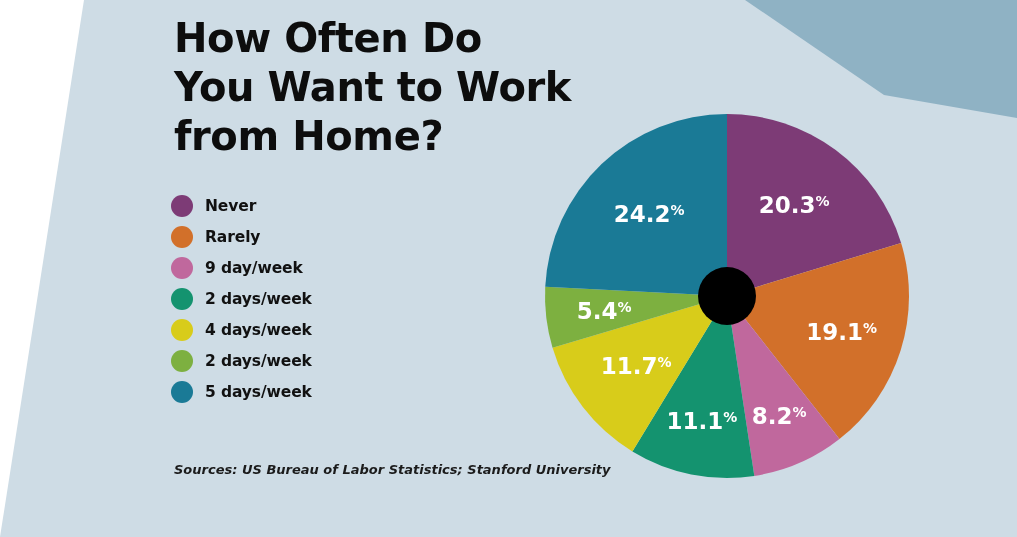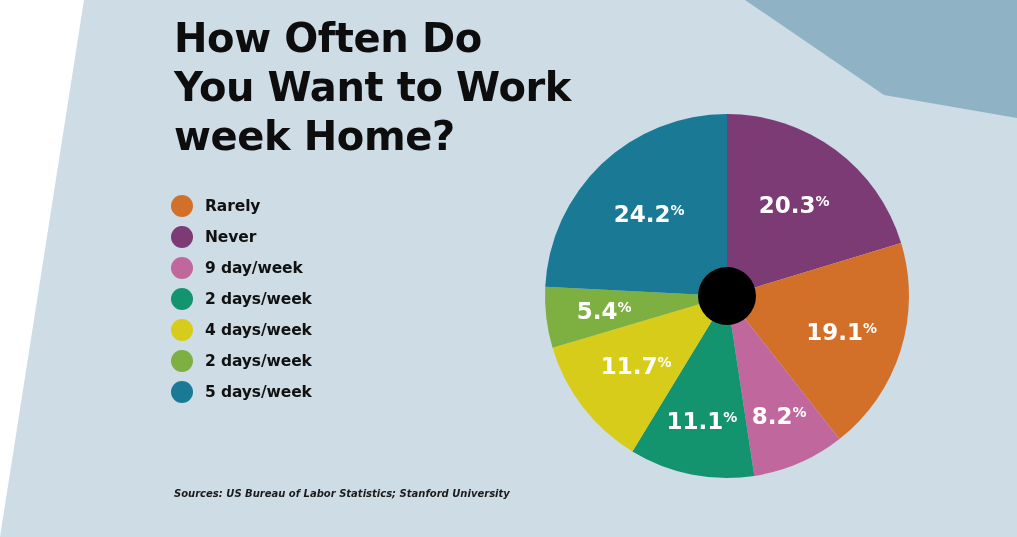--- a/index.html
+++ b/index.html
@@ -36,21 +36,21 @@
     font-family:"DejaVu Sans","Liberation Sans",sans-serif;
     font-weight:bold;font-size:15.5px;color:#111;
     letter-spacing:-0.1px;white-space:nowrap;
   }
 
   
   .source{
     position:absolute;left:174px;top:462px;
     font-family:"DejaVu Sans","Liberation Sans",sans-serif;
     font-style:italic;font-weight:600;
-    font-size:10px;color:#1b1b1b;white-space:nowrap;margin-top:26px;
+    font-size:13px;color:#1b1b1b;white-space:nowrap;
   }
 
   
   .pie-wrap{position:absolute;left:531px;top:100px;width:400px;height:400px;}
   .slice-label{
     font-family:"DejaVu Sans","Liberation Sans",sans-serif;
     font-weight:bold;fill:#ffffff;
   }
   .slice-num{font-size:23px;}
   .slice-pct{font-size:14px;}
@@ -61,30 +61,30 @@
 <div id="stage">
 
   <svg class="bg-layer" viewBox="0 0 1017 537" preserveAspectRatio="none">
     <rect id="bg-rect" x="0" y="0" width="1017" height="537" fill="#cedce5"></rect>
     <polygon id="bg-band" points="745,0 1017,0 1017,118 884,95" fill="#8fb2c4"></polygon>
     <polygon id="bg-wedge" points="0,0 84,0 0,537 0,537" fill="#ffffff"></polygon>
   </svg>
 
   <div class="title">How Often Do
 You Want to Work
-week Home?</div>
+from Home?</div>
 
   <div class="legend" id="legend">
       <div class="legend-item">
+        <span class="swatch" style="background: rgb(125, 59, 118);"></span>
+        <span class="legend-label">Never</span>
+      </div>
+      <div class="legend-item">
         <span class="swatch" style="background: rgb(210, 112, 42);"></span>
         <span class="legend-label">Rarely</span>
-      </div>
-      <div class="legend-item">
-        <span class="swatch" style="background: rgb(125, 59, 118);"></span>
-        <span class="legend-label">Never</span>
       </div>
       <div class="legend-item">
         <span class="swatch" style="background: rgb(192, 104, 157);"></span>
         <span class="legend-label">9 day/week</span>
       </div>
       <div class="legend-item">
         <span class="swatch" style="background: rgb(20, 147, 111);"></span>
         <span class="legend-label">2 days/week</span>
       </div>
       <div class="legend-item">

